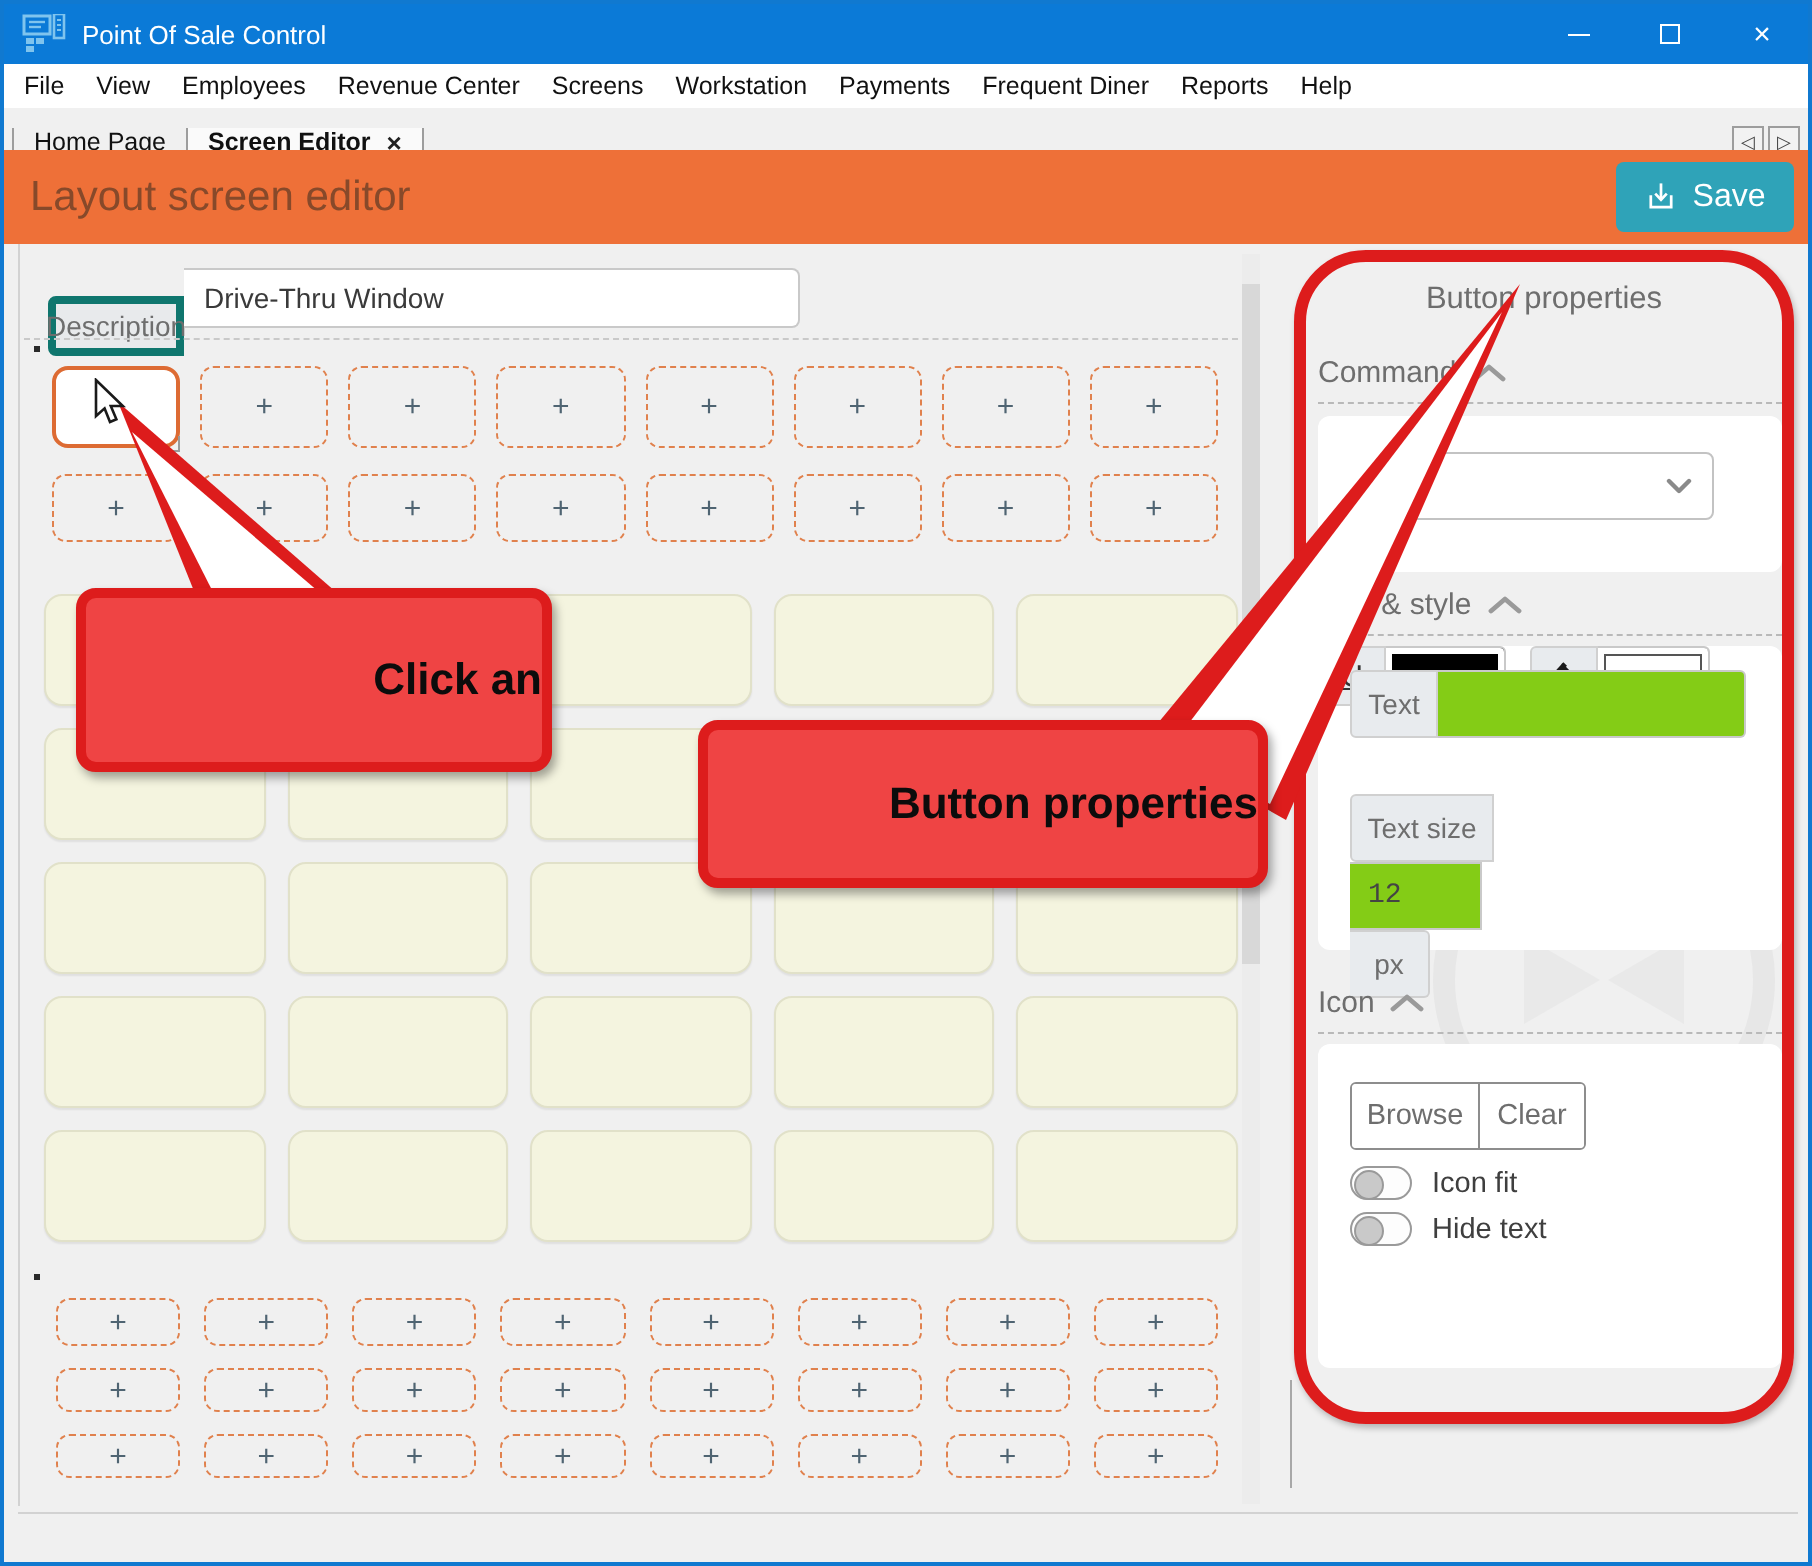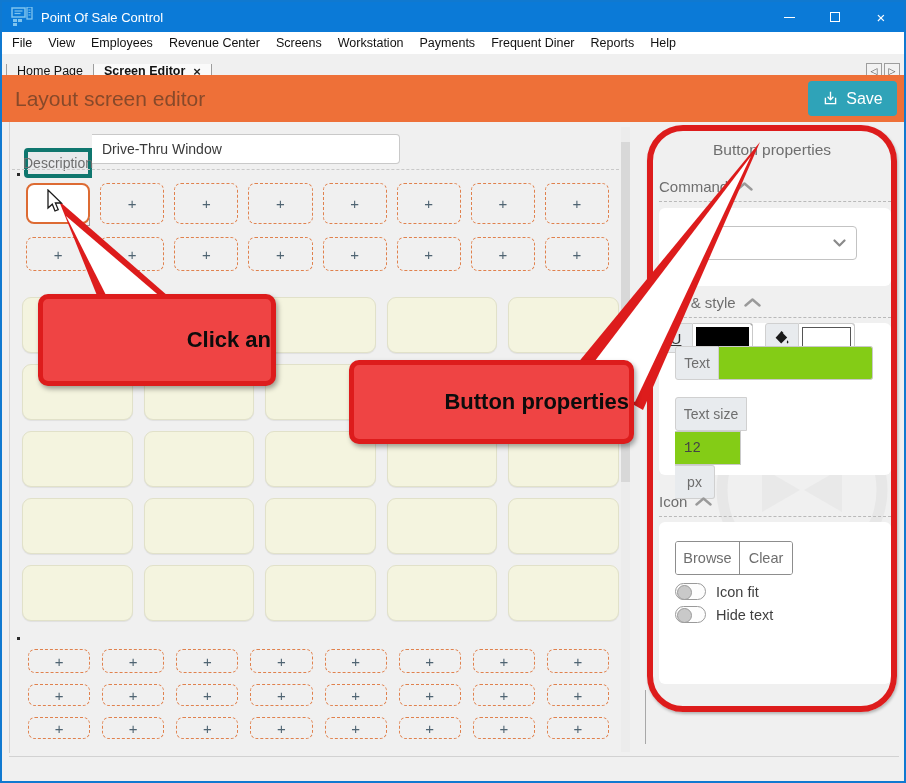--- a/index.html
+++ b/index.html
@@ -67,21 +67,21 @@
   .panel-card { position:absolute; left:657px; width:232px; background:#fff; border-radius:6px; z-index:1; }
 
   .cmd-head { top:176px; } .cmd-sep { top:199px; } .cmd-card { top:206px; height:78px; }
   .cmd-select { position:absolute; left:40px; top:18px; width:158px; height:34px; border:1px solid #c3c3c3; border-radius:4px; background:#fff; display:flex; align-items:center; justify-content:flex-end; padding-right:10px; }
 
   .ts-head { top:292px; } .ts-sep { top:315px; } .ts-card { top:321px; height:152px; }
   .ts-row { position:absolute; left:16px; display:flex; }
   .mini-label { background:#e8ebee; border:1px solid #d0d0d0; display:flex; align-items:center; justify-content:center; font-size:14px; color:#6e6e6e; border-radius:3px 0 0 3px; }
   .mini-input { background:#84cc16; border:1px solid #c9c9c9; border-left:none; font-size:14px; color:#444; display:flex; align-items:center; padding-left:9px;font-family:Liberation Mono, monospace; }
   .mini-suffix { background:#e8ebee; border:1px solid #d0d0d0; border-left:none; display:flex; align-items:center; justify-content:center; font-size:14px; color:#6e6e6e; border-radius:0 3px 3px 0; }
-  .row-text { top:23px; } .row-size { top:74px;flex-direction:column; }
+  .row-text { top:12px; } .row-size { top:74px;flex-direction:column; }
   .row-colors { top:98px; left:16px; display:flex; align-items:center; }
   .tool-btn { width:34px; height:30px; background:#e8ebee; border:1px solid #d0d0d0; display:flex; align-items:center; justify-content:center; font-size:15px; color:#333; border-radius:3px 0 0 3px; }
   .u-glyph { text-decoration:underline; }
   .swatch-black { width:60px; height:30px; background:#000; border:1px solid #c9c9c9; border-left:none; box-shadow:inset 0 0 0 3px #fff; border-radius:0 3px 3px 0; }
   .swatch-white { width:56px; height:30px; background:#fff; border:1px solid #c9c9c9; border-left:none; box-shadow:inset 0 0 0 3px #fff, inset 0 0 0 4px #555; border-radius:0 3px 3px 0; }
 
   .icon-head { top:491px; } .icon-sep { top:514px; } .icon-card { top:520px; height:162px; }
   .browse-group { position:absolute; left:16px; top:19px; display:flex; border:1px solid #8d8d8d; border-radius:3px; overflow:hidden; }
   .group-btn { height:32px; display:flex; align-items:center; justify-content:center; font-size:14.5px; color:#6e6e6e; background:#fff; }
   .group-btn.first { width:64px; border-right:1px solid #8d8d8d; }

